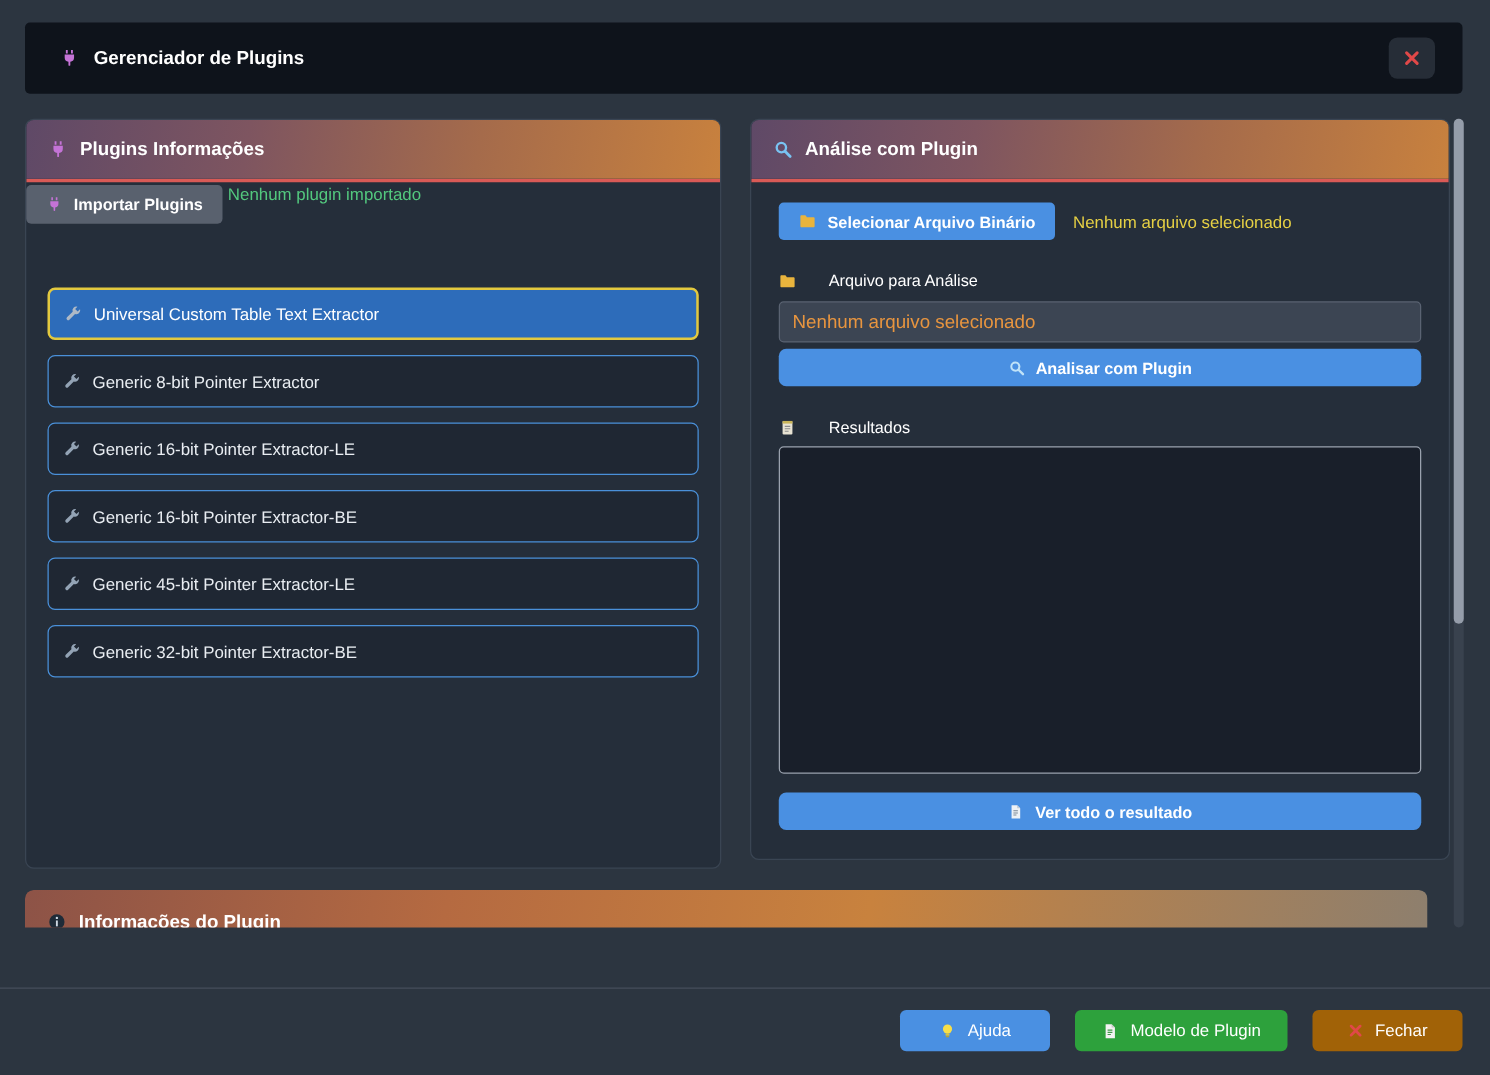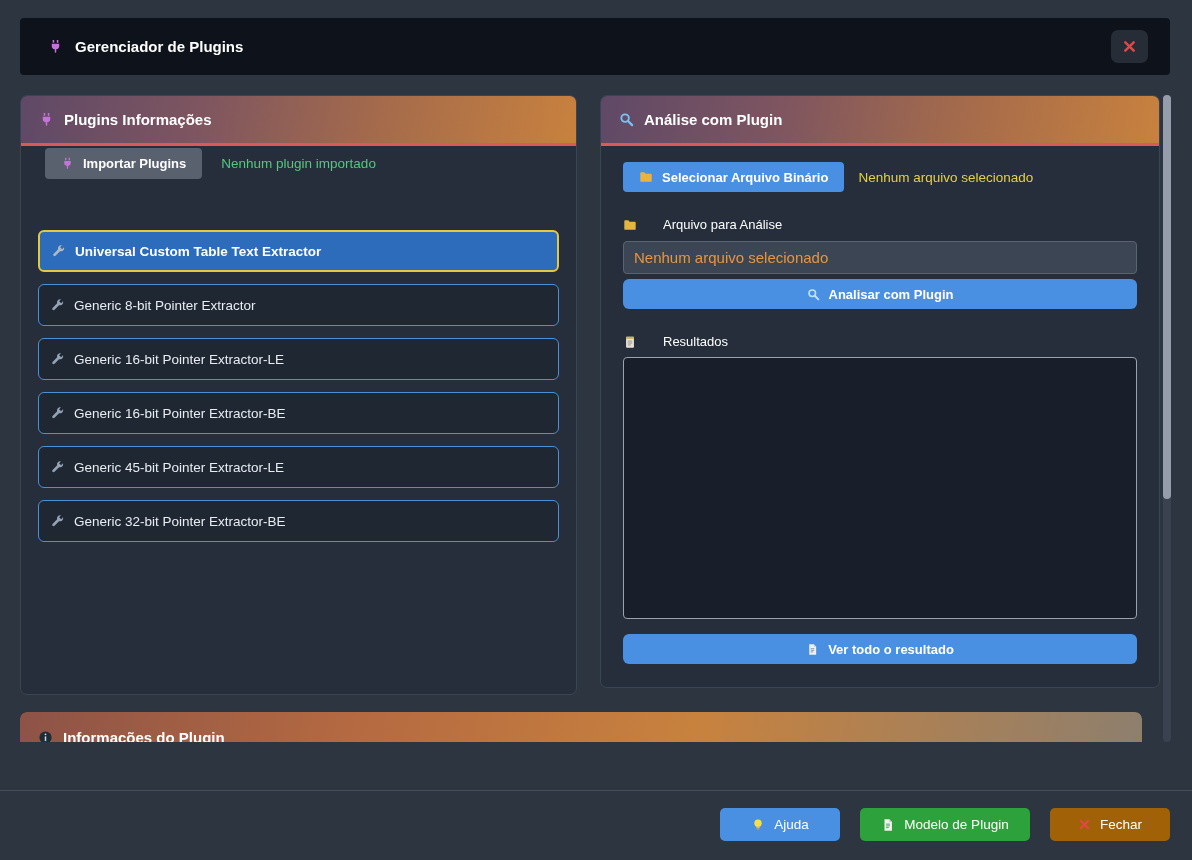--- a/index.html
+++ b/index.html
@@ -33,38 +33,38 @@
     height:50px; border-radius:6px 6px 0 0;
     background:linear-gradient(100deg,#5f4967 0%,#7e5560 32%,#a56b4b 65%,#c8813e 100%);
     border-bottom:3px solid #d95a56;
     display:flex; align-items:center; gap:10px; padding:0 18px;
     color:#ffffff; font-weight:bold; font-size:15px;
   }
   .left-panel  { left:20px;  top:95px; width:557px; height:600px; }
   .right-panel { left:600px; top:95px; width:560px; height:593px; }
 
   
-  .import-row { display:flex; align-items:center; gap:19px; margin-top:2px;margin-left:24px; }
+  .import-row { display:flex; align-items:flex-start; gap:4px; margin-top:2px; }
   .import-btn {
     height:31px; padding:0 16px; background:#59616e; border:none; border-radius:4px;
     color:#ffffff; font-size:13px; font-weight:bold;
     display:flex; align-items:center; gap:9px; cursor:pointer;
   }
   .import-status { color:#53c87e; font-size:13.5px; }
   .plugin-list {
     margin-top:51px; padding:0 17px;
     display:flex; flex-direction:column; gap:12px;
   }
   .plugin-item {
     height:42px; display:flex; align-items:center; gap:9px; padding:0 12px;
     background:#1f2733; border:1.5px solid #4a90d9; border-radius:6px;
     color:#e9edf2; font-size:13.5px; cursor:pointer;
   }
   .plugin-item.selected {
-    background:#2d6cba; border:2px solid #e3c93f; font-weight:bold; color:#ffffff;
+    background:#2d6cba; border:2px solid #e3c93f; font-weight:normal; color:#ffffff;
   }
 
   
   .rp-body { padding:0 22px; }
   .select-row { display:flex; align-items:center; gap:14px; margin-top:16px; }
   .blue-btn {
     background:#4a90e2; border:none; border-radius:4px; color:#ffffff;
     height:30px; padding:0 16px; font-size:13px; font-weight:bold;
     display:flex; align-items:center; justify-content:center; gap:9px; cursor:pointer;
   }

